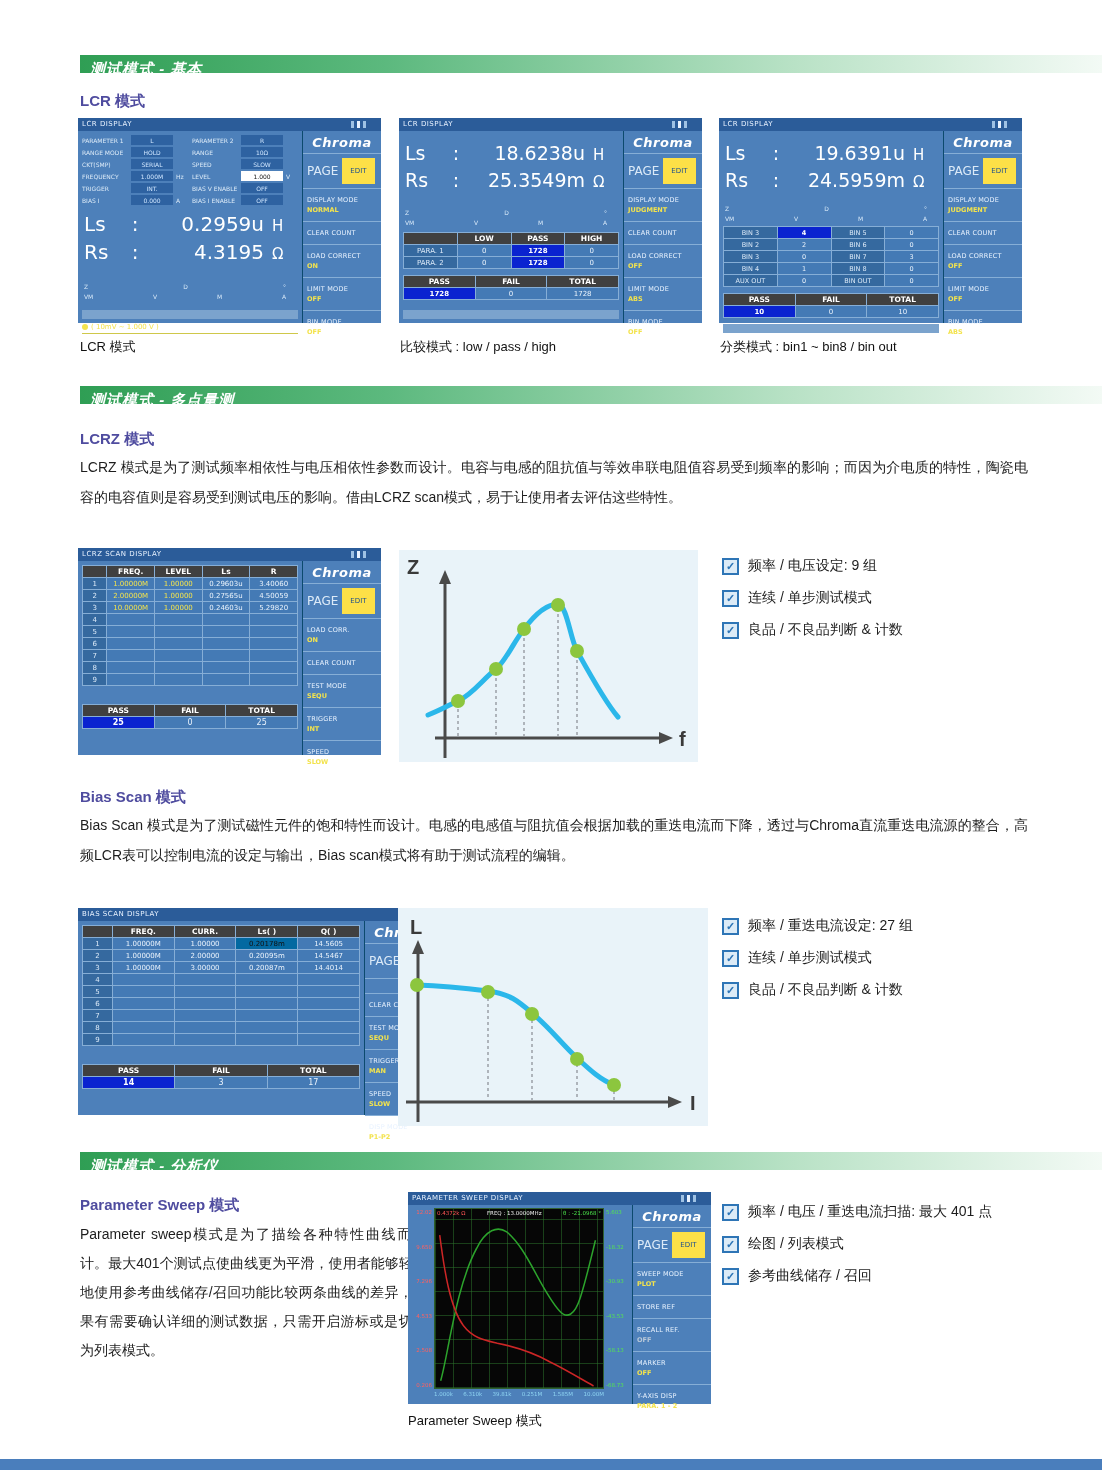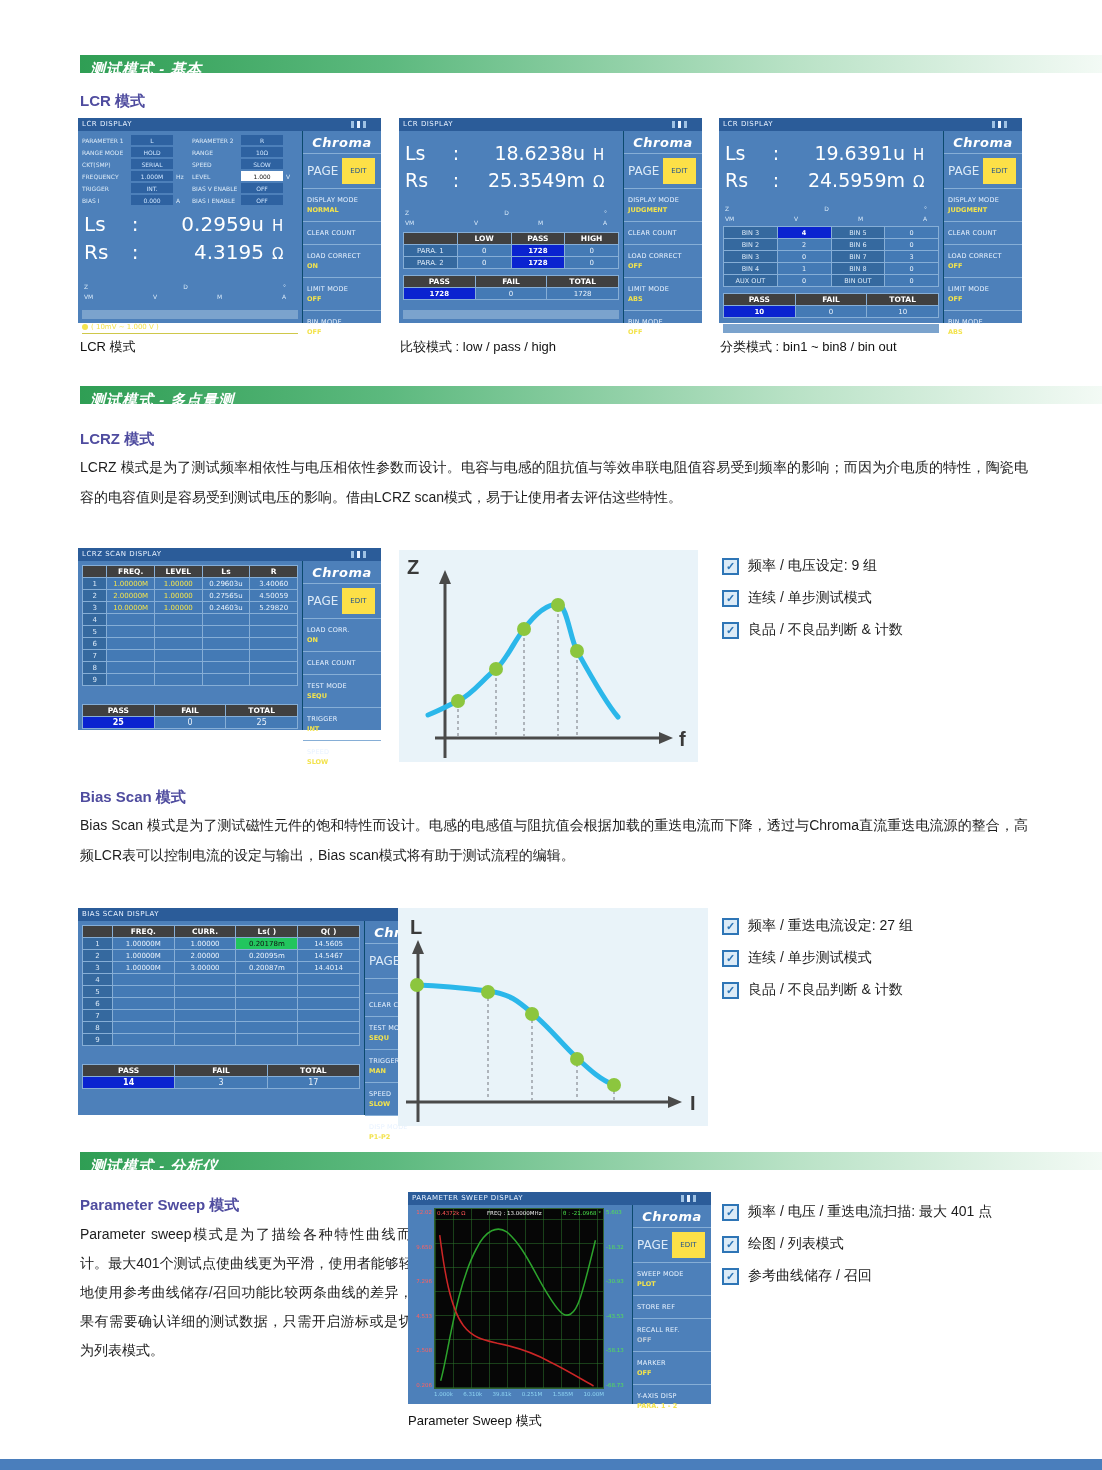--- a/index.html
+++ b/index.html
@@ -62,21 +62,21 @@
     border-bottom:1px solid #cfc84a;padding-bottom:2px;margin-top:2px;}
   .warn-dot{width:6px;height:6px;border-radius:50%;background:#f3e34d;flex:0 0 auto;}
   
   .lcdtable{border-collapse:collapse;width:100%;font-size:7px;color:#eaf3fc;table-layout:fixed;}
   .lcdtable td{border:1px solid #86aed6;padding:1px 2px;text-align:center;background:#447ab5;
     height:9px;overflow:hidden;white-space:nowrap;}
   .lcdtable td:empty::before{content:"\00a0";}
   .lcdtable td.hd{background:#404040;color:#fff;font-weight:bold;font-size:7.5px;}
   .lcdtable td.lb{background:#35699f;color:#dceaf8;}
   .lcdtable td.hl{background:#0a23d0;color:#fff;font-weight:bold;}
-  .lcdtable td.whl{background:#22c55e;color:#111;}
+  .lcdtable td.whl{background:#0369a1;color:#111;}
   .lcdtable td.yel{color:#f3e34d;}
   .totals{margin-top:6px;}
   .scan-table td:first-child{width:9%;}
   
   .chart{position:absolute;background:#e9f3f9;}
   .chart svg{display:block;width:100%;height:100%;}
   
   .sweep-main{flex:1;display:grid;grid-template-columns:24px 1fr 26px;grid-template-rows:1fr 13px;
     padding:3px 1px 2px 1px;column-gap:1px;min-width:0;}
   .yaxis{display:flex;flex-direction:column;justify-content:space-between;font-size:5.5px;padding:1px 1px;}
@@ -452,21 +452,21 @@
   <div class="caption" style="left:80px;top:338px">LCR 模式</div>
   <div class="caption" style="left:400px;top:338px">比较模式 : low / pass / high</div>
   <div class="caption" style="left:720px;top:338px">分类模式 : bin1 ~ bin8 / bin out</div>
 
   <div class="greenbar" style="top:386px">
     <span>测试模式 - 多点量测</span>
   </div>
   <div class="h-purple" style="left:80px;top:430px">LCRZ 模式</div>
   <div class="body-text" style="left:80px;top:452px;width:948px">LCRZ 模式是为了测试频率相依性与电压相依性参数而设计。电容与电感的阻抗值与等效串联电阻值容易受到频率的影响；而因为介电质的特性，陶瓷电容的电容值则是容易受到测试电压的影响。借由LCRZ scan模式，易于让使用者去评估这些特性。</div>
 
-  <div class="screen scr-scan" style="left:78px;top:548px;width:303px;height:182px">
+  <div class="screen scr-scan" style="left:78px;top:548px;width:303px;height:207px">
     <div class="titlebar">
       <span>LCRZ SCAN DISPLAY</span>
       <span class="tb-icons"></span>
     </div>
     <div class="screen-body">
       <div class="main">
         <table class="lcdtable scan-table">
           <tbody>
               <tr>
                 <td class="hd"></td>

